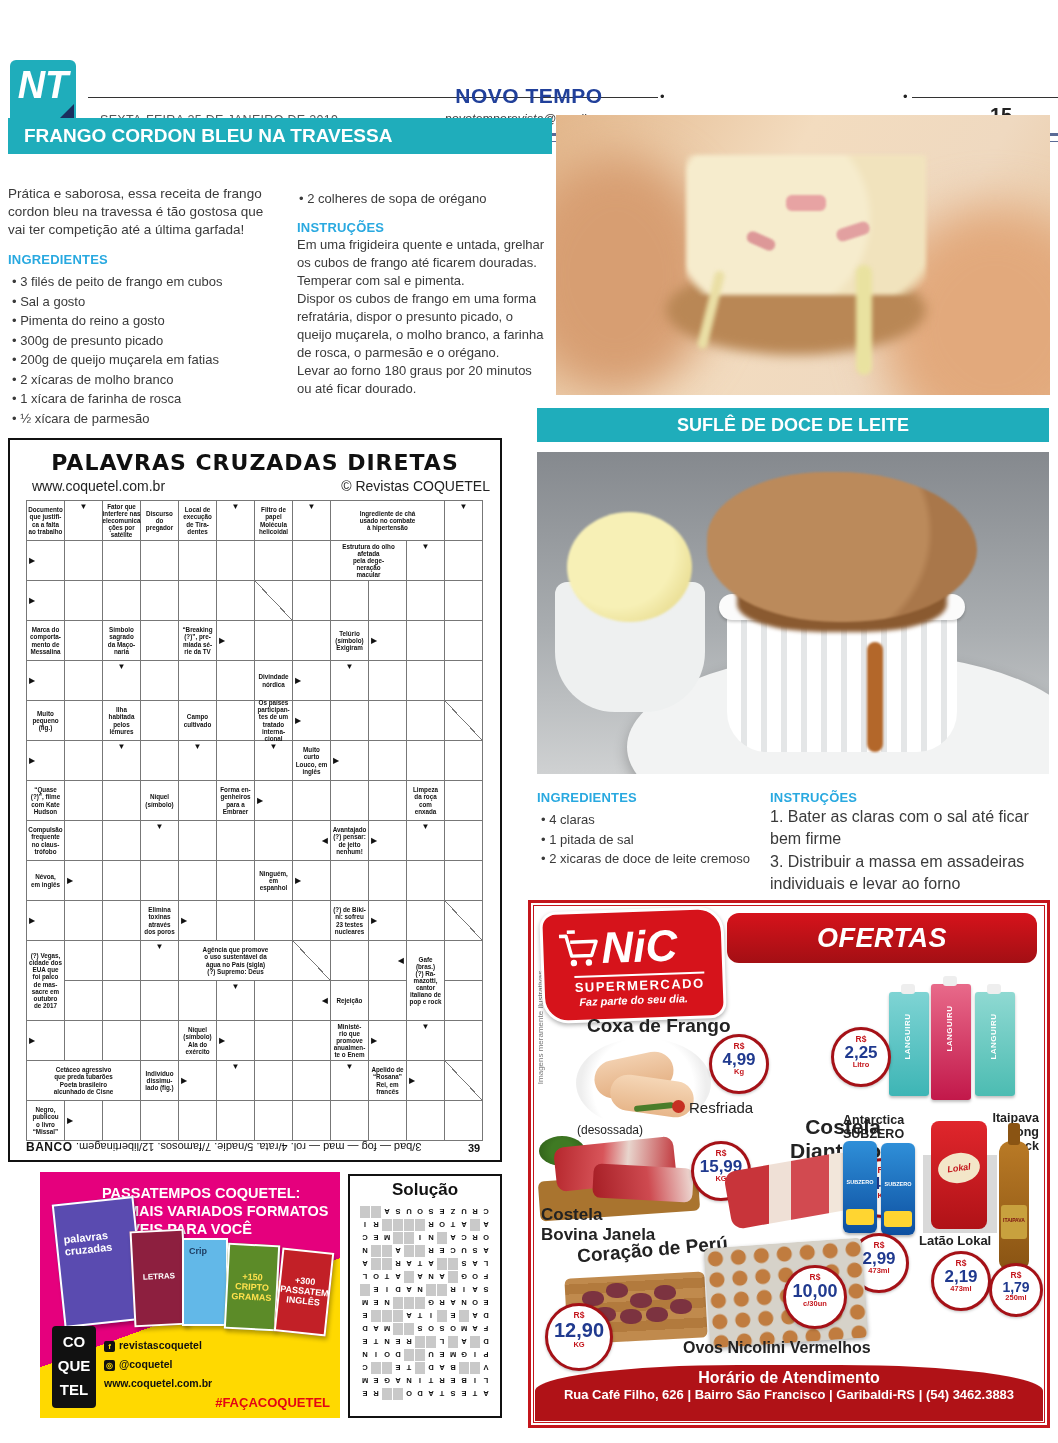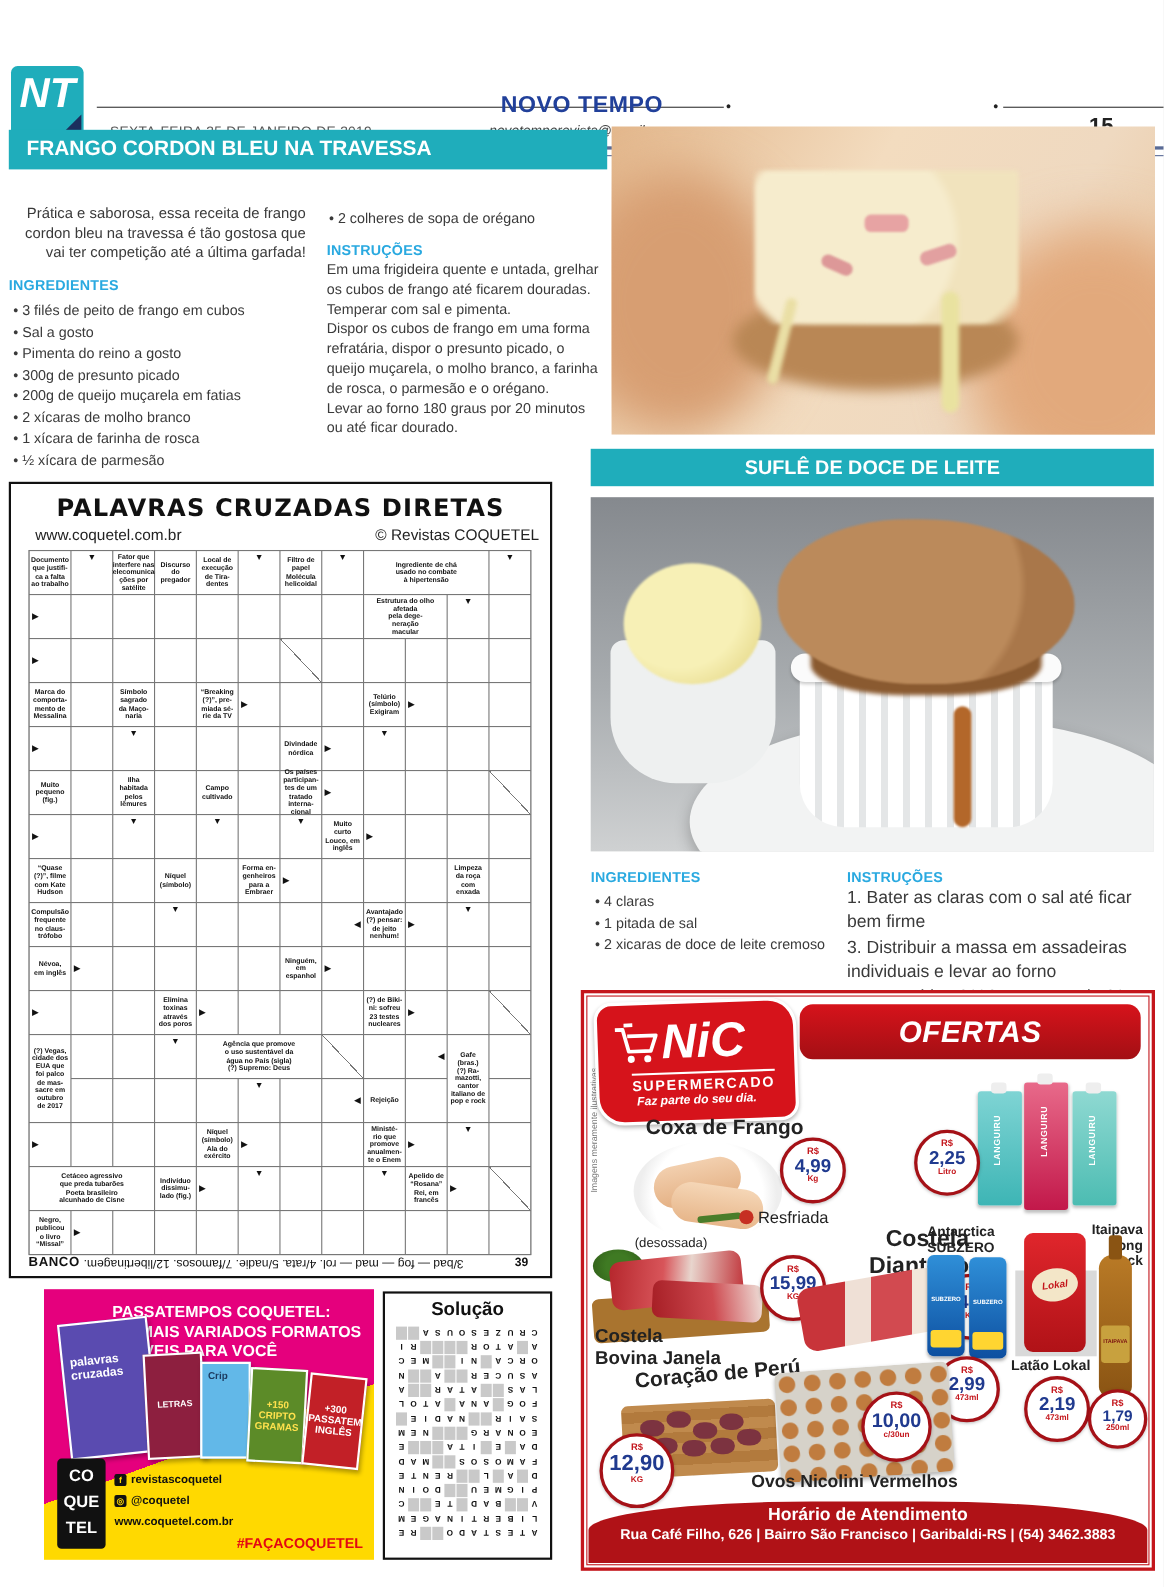--- a/index.html
+++ b/index.html
@@ -18,21 +18,21 @@
   .hdr-page{left:990px;top:104px;font-size:20px;font-weight:bold;color:#222;}
   .hdr-dbl{left:88px;top:133px;width:970px;height:5px;border-top:3px solid #5a6b96;border-bottom:1px solid #5a6b96;}
   .nt-logo{left:10px;top:60px;width:66px;height:66px;background:#1fadbb;border-radius:6px;}
   .nt-mono{left:10px;top:64px;width:66px;text-align:center;color:#fff;font-size:38px;font-weight:bold;font-style:italic;}
   .nt-cut{left:58px;top:104px;width:0;height:0;border-left:16px solid transparent;border-top:16px solid #1b2f5e;transform:rotate(90deg);}
   .nt-week{left:4px;top:128px;width:80px;text-align:center;font-size:13px;font-weight:bold;color:#1b2f5e;letter-spacing:.5px;}
 
   
   .teal-bar{background:#1fadbb;color:#fff;font-weight:bold;}
   .frango-bar{left:8px;top:118px;width:544px;height:36px;font-size:19px;line-height:36px;padding-left:16px;box-sizing:border-box;}
-  .frango-intro{left:8px;top:185px;width:270px;font-size:13.5px;line-height:1.35;color:#3a3a3a;text-align:right;}
+  .frango-intro{left:8px;top:185px;width:270px;font-size:13.5px;line-height:1.35;color:#3a3a3a;}
   .sec-label{font-size:13px;font-weight:bold;color:#29a9e0;letter-spacing:.2px;}
   ul.ing{margin:4px 0 0 0;padding:0 0 0 4px;list-style:none;font-size:13px;line-height:1.5;color:#3a3a3a;}
   ul.ing li::before{content:"• ";}
   .frango-ing-label{left:8px;top:252px;}
   .frango-ing{left:8px;top:268px;width:280px;}
   .frango-col2-ing{left:295px;top:185px;width:250px;}
   .frango-inst-label{left:297px;top:220px;}
   .frango-inst{left:297px;top:236px;width:252px;font-size:13px;line-height:1.38;color:#3a3a3a;}
 
   

